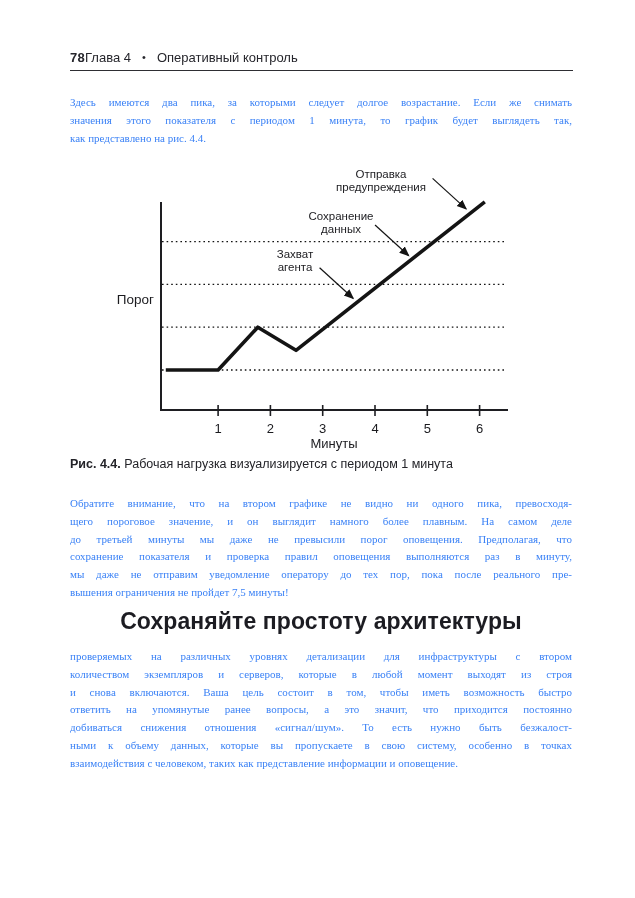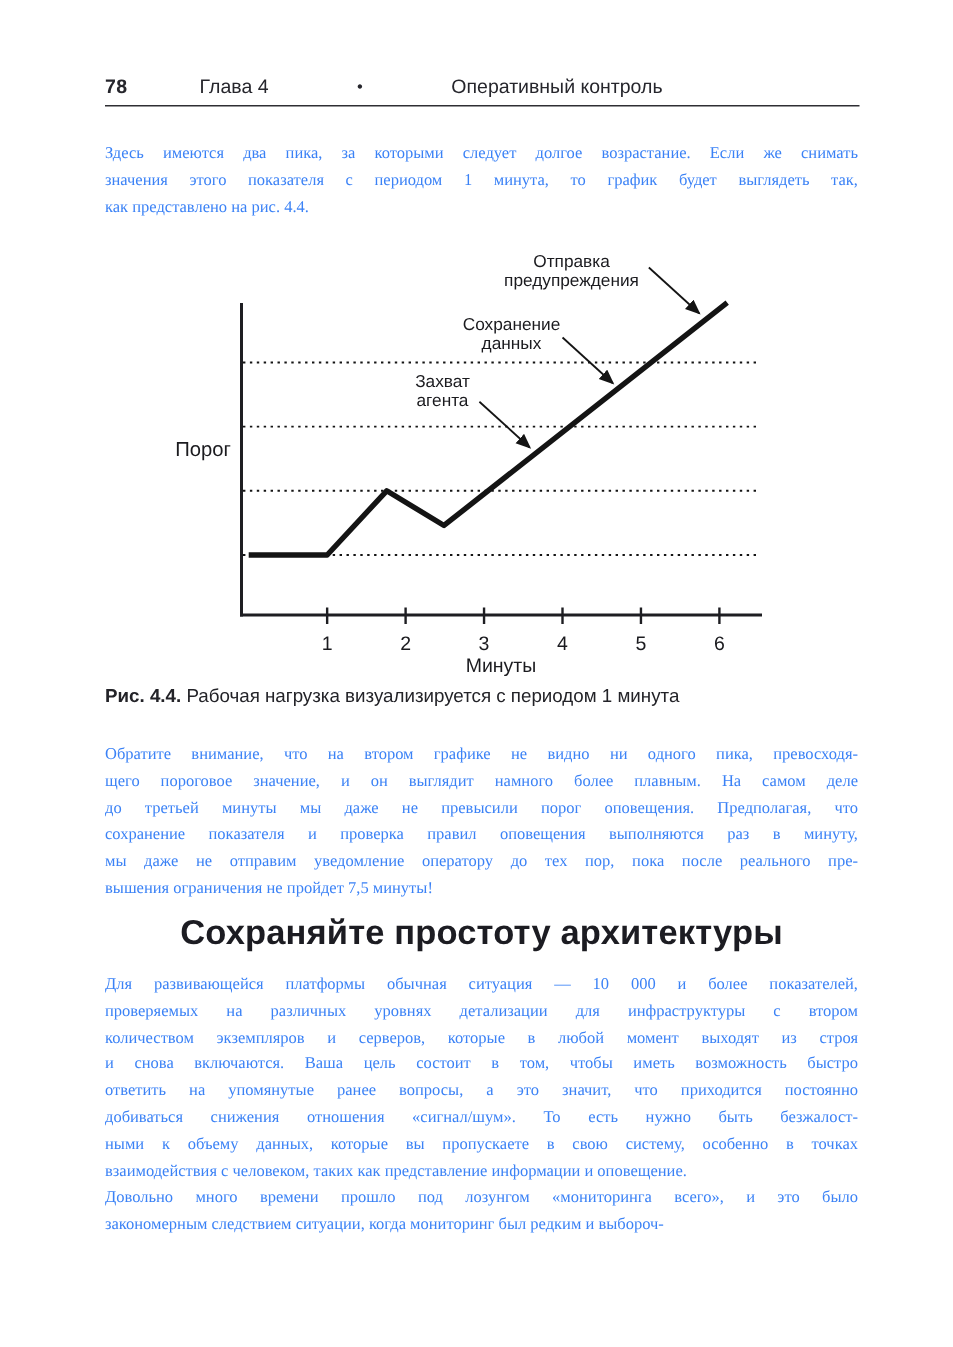--- a/index.html
+++ b/index.html
@@ -3,21 +3,21 @@
 <meta charset="utf-8">
 <style>
   html,body{margin:0;padding:0;background:#ffffff;}
   .page{
     position:relative;width:635px;height:898px;background:#ffffff;overflow:hidden;
     font-family:"Liberation Serif",serif;color:#232838;
   }
   
   .hdr{position:absolute;top:50px;left:70px;width:502px;height:16px;
        font-family:"Liberation Sans",sans-serif;font-size:13px;color:#26262c;
-       display:flex;align-items:baseline;gap:48px;}
+       display:flex;align-items:baseline;}
   .hdr .pnum{font-weight:bold;letter-spacing:.3px;}
   .hdr .chap{}
   .hdr .dot{margin:0 11px;font-size:11px;position:relative;top:-1px;}
   .hrule{position:absolute;top:70px;left:70px;width:503px;height:0;border-top:1.4px solid #2e2e33;}
   
   .para{position:absolute;left:70px;width:502px;font-size:11px;line-height:17.8px;color:#3b82f6;}
   .tline{text-align:justify;text-align-last:justify;white-space:normal;}
   .tline.last{text-align-last:left;}
   
   .h1{position:absolute;left:70px;width:502px;font-family:"Liberation Sans",sans-serif;
@@ -97,28 +97,23 @@
       <div class="tline">щего пороговое значение, и он выглядит намного более плавным. На самом деле</div>
       <div class="tline">до третьей минуты мы даже не превысили порог оповещения. Предполагая, что</div>
       <div class="tline">сохранение показателя и проверка правил оповещения выполняются раз в минуту,</div>
       <div class="tline">мы даже не отправим уведомление оператору до тех пор, пока после реального пре-</div>
       <div class="tline last">вышения ограничения не пройдет 7,5 минуты!</div>
     </div>
 
   <div class="h1" style="top:608px;text-align:center;">Сохраняйте простоту архитектуры</div>
 
   <div class="para" style="top:648px;">
-      <div class="tline">Для развивающейся платформы обычная ситуация — 10 000 и более показателей,</div>
       <div class="tline">проверяемых на различных уровнях детализации для инфраструктуры с втором</div>
       <div class="tline">количеством экземпляров и серверов, которые в любой момент выходят из строя</div>
       <div class="tline">и снова включаются. Ваша цель состоит в том, чтобы иметь возможность быстро</div>
       <div class="tline">ответить на упомянутые ранее вопросы, а это значит, что приходится постоянно</div>
       <div class="tline">добиваться снижения отношения «сигнал/шум». То есть нужно быть безжалост-</div>
       <div class="tline">ными к объему данных, которые вы пропускаете в свою систему, особенно в точках</div>
       <div class="tline last">взаимодействия с человеком, таких как представление информации и оповещение.</div>
     </div>
 
-  <div class="para" style="top:790px;">
-      <div class="tline">Довольно много времени прошло под лозунгом «мониторинга всего», и это было</div>
-      <div class="tline last">закономерным следствием ситуации, когда мониторинг был редким и выбороч-</div>
-    </div>
 
 </div>
 
 </body></html>

